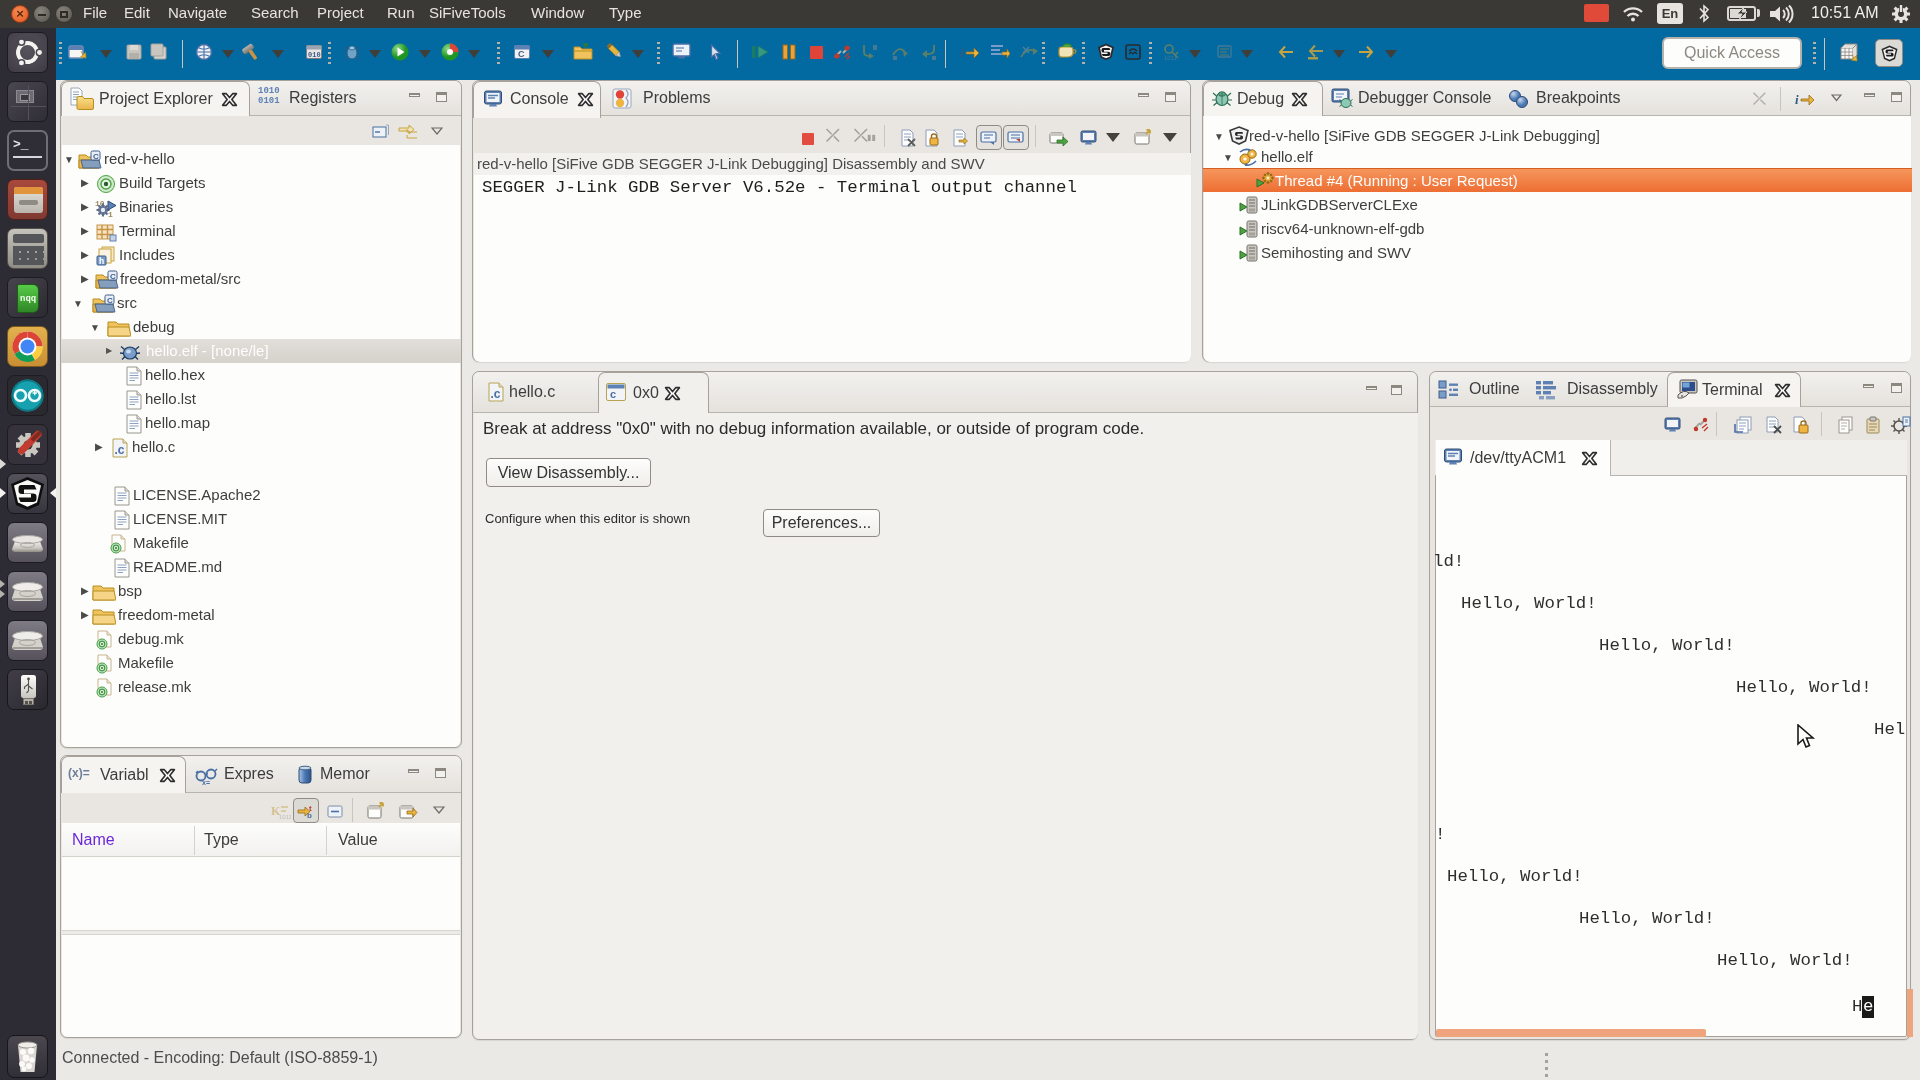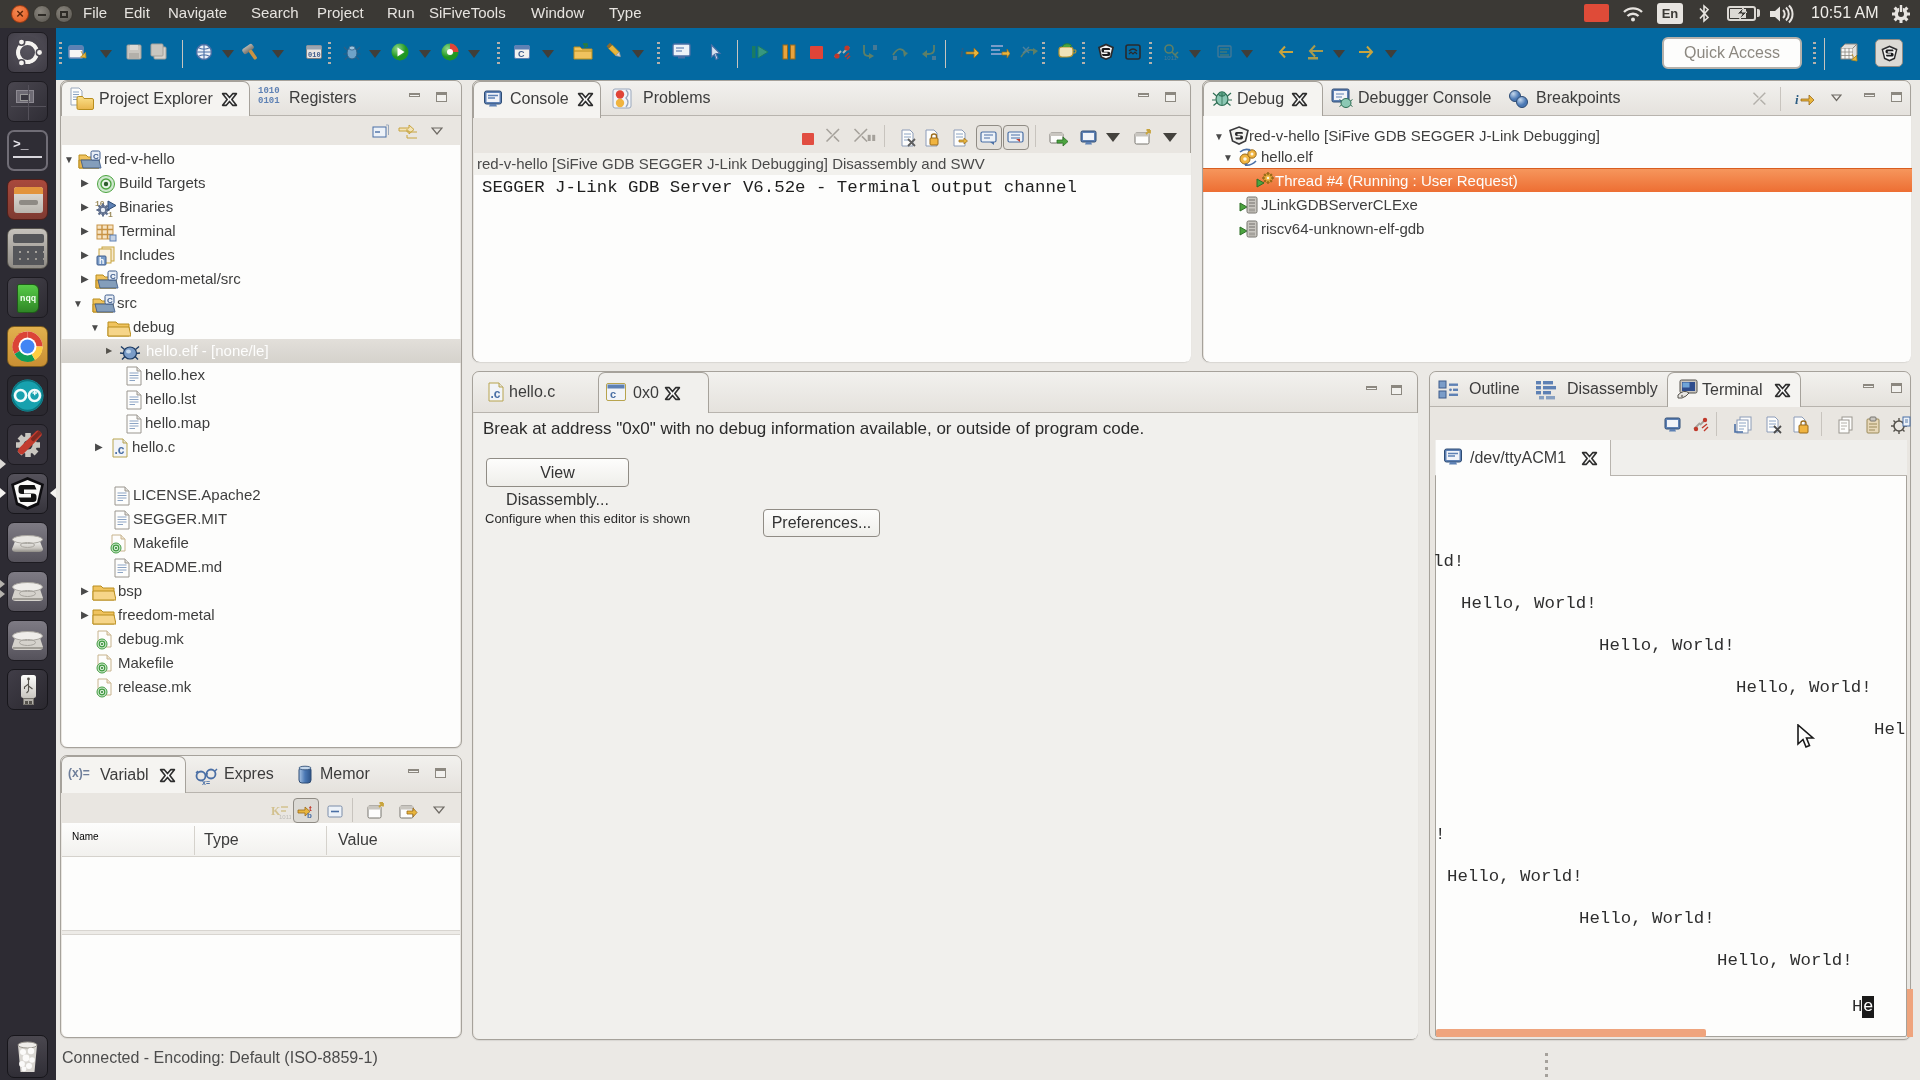--- a/index.html
+++ b/index.html
@@ -649,21 +649,21 @@
 <div class="trow" style="top:336px">
         <svg class="ticon" style="left:50px" width="22" height="20">
           <use href="#sym-page"></use>
         </svg>
         <span class="ttext" style="left:72px">LICENSE.Apache2</span>
       </div>
 <div class="trow" style="top:360px">
         <svg class="ticon" style="left:50px" width="22" height="20">
           <use href="#sym-page"></use>
         </svg>
-        <span class="ttext" style="left:72px">SEGGER.MIT</span>
+        <span class="ttext" style="left:72px">LICENSE.MIT</span>
       </div>
 <div class="trow" style="top:384px">
         <svg class="ticon" style="left:47px" width="22" height="20">
           <use href="#sym-mkpage"></use>
         </svg>
         <span class="ttext" style="left:72px">Makefile</span>
       </div>
 <div class="trow" style="top:408px">
         <svg class="ticon" style="left:50px" width="22" height="20">
           <use href="#sym-page"></use>
@@ -761,21 +761,21 @@
       <rect x="2" y="5" width="13" height="3.5" fill="#C9C6C0"></rect>
       <path d="M9 10 L15 10 L15 7 L19 11.5 L15 16 L15 13 L9 13 Z" fill="#E8B53C" stroke="#9A6A1A" stroke-width="0.8"></path>
     </svg>
  <svg class="ab" style="left:372px;top:50px" width="12" height="8">
       <path d="M1 1 L11 1 L6 7 Z" fill="none" stroke="#6E6A64" stroke-width="1.2"></path>
     </svg>
  <div class="ab" style="left:1px;top:67px;width:398px;height:214px;background:#FDFDFC;border-radius:0 0 6px 6px"></div>
  <div class="ab" style="left:1px;top:67px;width:398px;height:34px;background:linear-gradient(#FDFDFC,#F2F1EE);border-bottom:1px solid #D5D2CC"></div>
  <div class="ab" style="left:133px;top:70px;width:1px;height:29px;background:#D5D2CC"></div>
  <div class="ab" style="left:265px;top:70px;width:1px;height:29px;background:#D5D2CC"></div>
- <div class="tx" style="left:11px;top:75px;font-size:10px;color:#000000">Name</div>
+ <div class="tx" style="left:11px;top:75px;font-size:16px;color:#6d28d9">Name</div>
  <div class="tx" style="left:143px;top:75px;font-size:16px;color:#3C3C3C">Type</div>
  <div class="tx" style="left:277px;top:75px;font-size:16px;color:#3C3C3C">Value</div>
  <div class="ab" style="left:1px;top:174px;width:398px;height:5px;background:#EDEBE7;border-top:1px solid #D8D5D0;border-bottom:1px solid #D8D5D0"></div>
 </div>
 <div id="consolep" class="panel" style="left:472px;top:80px;width:719px;height:282px">
  <div class="ab" style="left:0;top:0;width:717px;height:35px;border-bottom:1px solid #B8B4AE;background:linear-gradient(#F2F1EE,#E5E2DD);border-radius:7px 7px 0 0"></div>
  <div class="seltab" style="left:0;top:0;width:128px;height:37px;border-radius:7px 7px 0 0;border-top:1px solid #A6A29B">
   <svg style="position:absolute;left:9px;top:7px" width="20" height="20">
         <use href="#sym-mon"></use>
       </svg>
@@ -929,20 +929,26 @@
           <use href="#sym-proc"></use>
         </svg>
         <span class="ttext" style="left:58px">JLinkGDBServerCLExe</span>
       </div>
   <div class="trow" style="top:101px">
         <svg class="ticon" style="left:36px;top:2px" width="22" height="20">
           <use href="#sym-proc"></use>
         </svg>
         <span class="ttext" style="left:58px">riscv64-unknown-elf-gdb</span>
       </div>
+  <div class="trow" style="top:125px">
+        <svg class="ticon" style="left:36px;top:2px" width="22" height="20">
+          <use href="#sym-proc"></use>
+        </svg>
+        <span class="ttext" style="left:58px">Semihosting and SWV</span>
+      </div>
  </div>
 </div>
 <div id="editorp" class="panel" style="left:472px;top:371px;width:946px;height:669px">
  <div class="ab" style="left:0;top:0;width:944px;height:41px;border-bottom:1px solid #B8B4AE;background:linear-gradient(#F2F1EE,#E5E2DD);border-radius:7px 7px 0 0"></div>
  <svg class="ab" style="left:12px;top:10px" width="20" height="22">
       <use href="#sym-cpage"></use>
     </svg>
  <span class="tabtxt" style="position:absolute;left:36px;top:11px">hello.c</span>
  <div class="seltab" style="left:125px;top:0;width:111px;height:41px;border-radius:7px 7px 0 0;border-top:1px solid #A6A29B;background:#F1F0ED">
   <svg style="position:absolute;left:6px;top:9px" width="22" height="20">
@@ -952,21 +958,21 @@
       </svg>
   <span class="tabtxt" style="position:absolute;left:34px;top:11px">0x0</span>
   <svg style="position:absolute;left:65px;top:12px" width="17" height="17" viewBox="0 0 16 16">
         <use href="#sym-x"></use>
       </svg>
  </div>
  <div class="minbtn" style="left:893px;top:14px"></div>
  <div class="maxbtn" style="left:918px;top:13px"></div>
  <div class="ab" style="left:1px;top:41px;width:944px;height:626px;background:#F1F0ED;border-radius:0 0 6px 6px"></div>
  <div class="tx" style="left:10px;top:47px;color:#2B2B2B;font-size:17px">Break at address "0x0" with no debug information available, or outside of program code.</div>
- <div class="btn" style="left:13px;top:86px;width:143px;height:29px;line-height:27px;font-size:16px">View Disassembly...</div>
+ <div class="btn" style="left:13px;top:86px;width:165px;height:29px;line-height:27px;font-size:16px">View Disassembly...</div>
  <div class="tx" style="left:12px;top:139px;color:#2B2B2B;font-size:13px">Configure when this editor is shown</div>
  <div class="btn" style="left:290px;top:137px;width:117px;height:28px;line-height:26px;font-size:16px">Preferences...</div>
 </div>
 <div id="termp" class="panel" style="left:1429px;top:371px;width:482px;height:669px">
  <div class="ab" style="left:0;top:0;width:480px;height:35px;border-bottom:1px solid #B8B4AE;background:linear-gradient(#F2F1EE,#E5E2DD);border-radius:7px 7px 0 0"></div>
  <svg class="ab" style="left:8px;top:7px" width="22" height="22">
       <g fill="#7A9CC8" stroke="#3E5C8C">
         <rect x="1" y="2" width="7" height="7"></rect>
         <rect x="1" y="12" width="7" height="7"></rect>
       </g>

